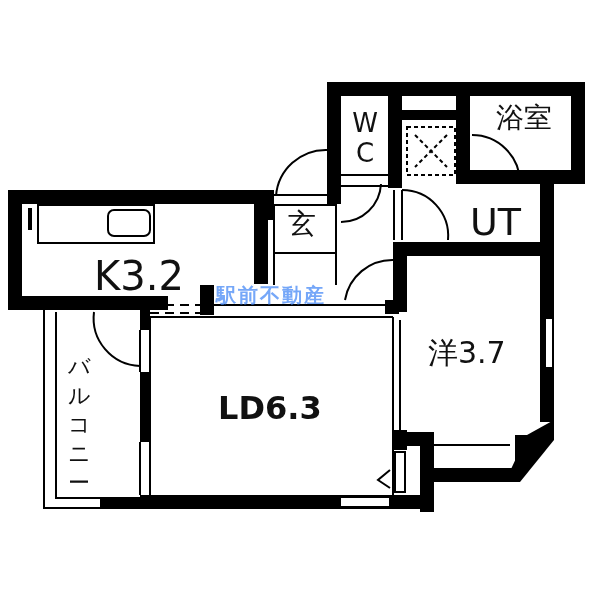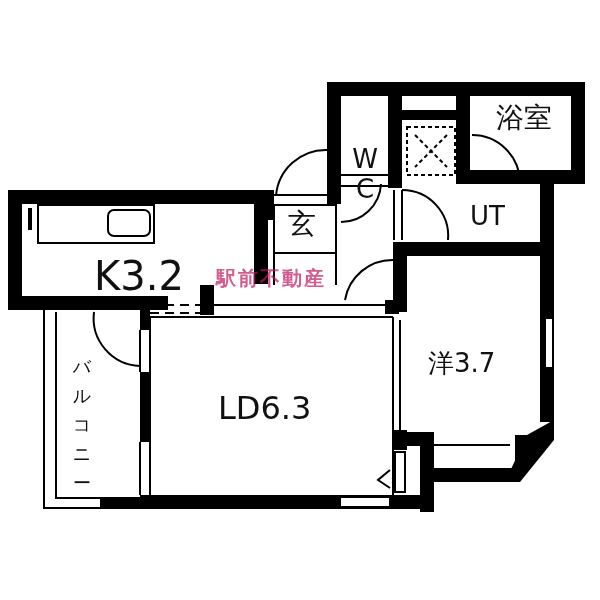--- a/index.html
+++ b/index.html
@@ -1,27 +1,27 @@
 <!DOCTYPE html>
 <html><head>
 <meta charset="utf-8">
 <style>
   html, body { margin: 0; padding: 0; background: #ffffff; }
   body { width: 600px; height: 600px; position: relative; overflow: hidden; font-family: "DejaVu Sans", sans-serif; }
   svg { position: absolute; left: 0; top: 0; }
   .lbl { position: absolute; color: #111; font-family: "DejaVu Sans", sans-serif; line-height: 1; white-space: nowrap; }
   .room-k { left: 94px; top: 256px; font-size: 40px; }
-  .room-ld { left: 218px; top: 392px; font-size: 32px; }
-  .room-yo { left: 428px; top: 350px; font-size: 26px; }
-  .room-ut { left: 470px; top: 203px; font-size: 26px; }
+  .room-ld { left: 218px; top: 392px; font-size: 32px; font-weight: bold; }
+  .room-yo { left: 428px; top: 338px; font-size: 30px; }
+  .room-ut { left: 470px; top: 203px; font-size: 38px; }
   .room-bath { left: 496px; top: 106px; font-size: 28px; font-family: Liberation Mono, monospace; }
   .room-genkan { left: 288px; top: 210px; font-size: 28px; }
-  .room-wc { left: 350px; top: 108px; font-size: 26px; width: 30px; text-align: center; white-space: normal; word-break: break-all; line-height: 30px; margin-top: 36px; }
-  .room-balcony { left: 68px; top: 352px; font-size: 18px; width: 28px; text-align: center; white-space: normal; word-break: break-all; line-height: 29px; }
-  .watermark { left: 216px; top: 268px; font-size: 20px; color: #be185d; font-weight: bold; opacity: 0.7; letter-spacing: 2px; }
+  .room-wc { left: 350px; top: 108px; font-size: 26px; width: 30px; text-align: center; white-space: normal; word-break: break-all; line-height: 30px; }
+  .room-balcony { left: 68px; top: 352px; font-size: 22px; width: 28px; white-space: normal; word-break: break-all; line-height: 29px; }
+  .watermark { left: 216px; top: 285px; font-size: 20px; color: #3b82f6; font-weight: bold; opacity: 0.7; letter-spacing: 2px; }
 </style>
 </head>
 <body>
 
 <svg width="600" height="600" viewBox="0 0 600 600" xmlns="http://www.w3.org/2000/svg">
 
   <g fill="#000">
 
     <rect x="327" y="82" width="258" height="14"></rect>
     <rect x="327" y="82" width="14" height="102"></rect>

